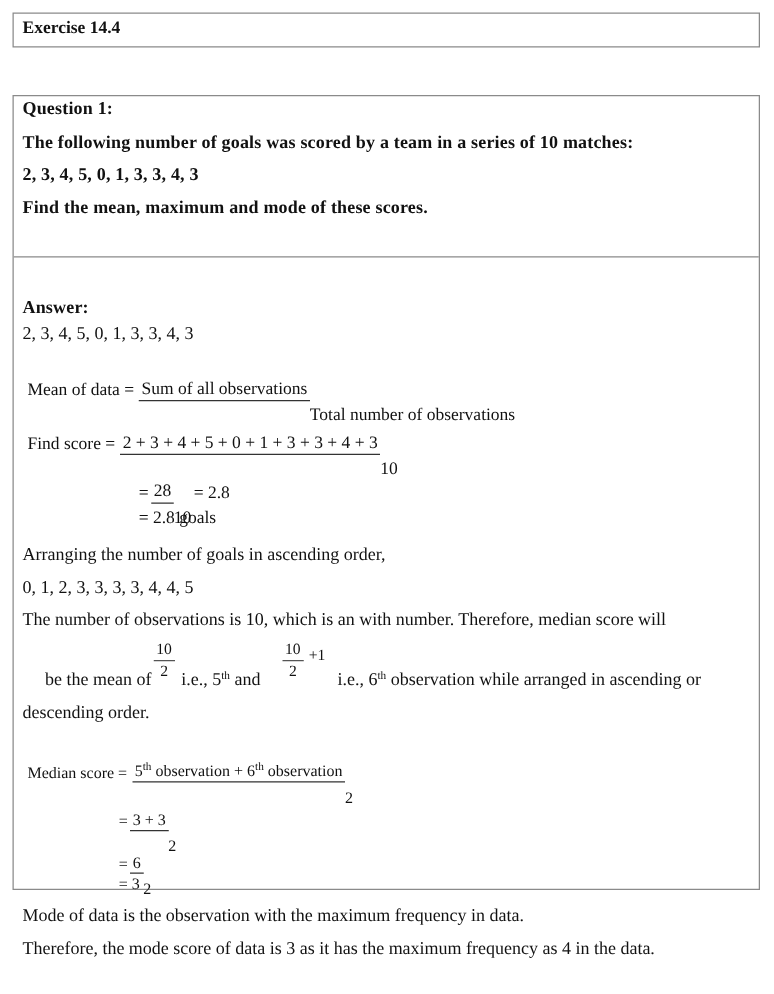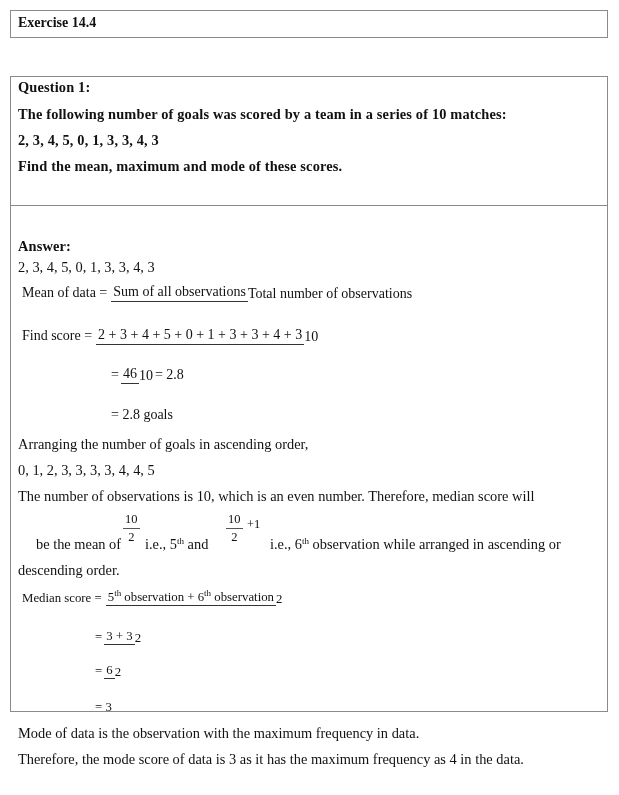--- a/index.html
+++ b/index.html
@@ -13,21 +13,21 @@
     border: 1px solid #8a8a8a; box-sizing: border-box;
   }
   .title-box { top: 10px; height: 28px; padding-left: 27px; }
   .title-box .title { position: absolute; left: 7px; top: 4px; font-size: 14px; font-weight: bold; }
   .qa-box { top: 76px; height: 636px; }
   .divider { position: absolute; left: 0; right: 0; top: 128px; border-top: 1px solid #8a8a8a; }
   .line { position: absolute; left: 7px; font-size: 14.4px; white-space: nowrap; }
   .bold { font-weight: bold; letter-spacing: 0.15px; }
   .frac { display: inline-flex; flex-direction: row; align-items: center; vertical-align: middle; margin: 0 2px; }
   .frac .num { padding: 0 2px 1px; border-bottom: 1px solid #333; line-height: 1.05; }
-  .frac .den { padding-top: 1px; line-height: 1.05; }
+  .frac .den { padding-top: 1px; line-height: 1.05; margin-top: 40px; }
   .math { position: absolute; font-size: 14px; white-space: nowrap; display: flex; align-items: center; }
   .math .lbl { margin-right: 2px; }
   sup { font-size: 9px; vertical-align: 5px; line-height: 0; }
   .inline-frac { position: absolute; font-size: 12.5px; display: inline-flex; flex-direction: column; align-items: center; }
   .inline-frac .num { border-bottom: 1px solid #555; padding: 0 2px 1px; line-height: 1.1; }
   .inline-frac .den { line-height: 1.2; padding-top: 1px; }
 </style>
 </head>
 <body>
 
@@ -59,33 +59,33 @@
     <span class="lbl">Find score =</span>
     <span class="frac">
       <span class="num">2 + 3 + 4 + 5 + 0 + 1 + 3 + 3 + 4 + 3</span>
       <span class="den">10</span>
     </span>
   </div>
 
   <div class="math" style="left:100px; top:290px;">
     <span>=</span>
     <span class="frac">
-      <span class="num">46</span>
+      <span class="num">28</span>
       <span class="den">10</span>
     </span>
     <span>= 2.8</span>
   </div>
 
   <div class="math" style="left:100px; top:330px;">
     <span>= 2.8 goals</span>
   </div>
 
   <div class="line" style="top:359px;">Arranging the number of goals in ascending order,</div>
   <div class="line" style="top:385px;">0, 1, 2, 3, 3, 3, 3, 4, 4, 5</div>
-  <div class="line" style="top:411px;">The number of observations is 10, which is an even number. Therefore, median score will</div>
+  <div class="line" style="top:411px;">The number of observations is 10, which is an with number. Therefore, median score will</div>
 
   <div class="line" style="top:459px; left:7px;margin-left:18px;">
     <span>be the mean of</span>
   </div>
   <div class="inline-frac" style="left:112px; top:436px;">
     <span class="num">10</span>
     <span class="den">2</span>
   </div>
   <div class="line" style="top:459px; left:134px;">
     <span>i.e., 5</span><sup>th</sup>

